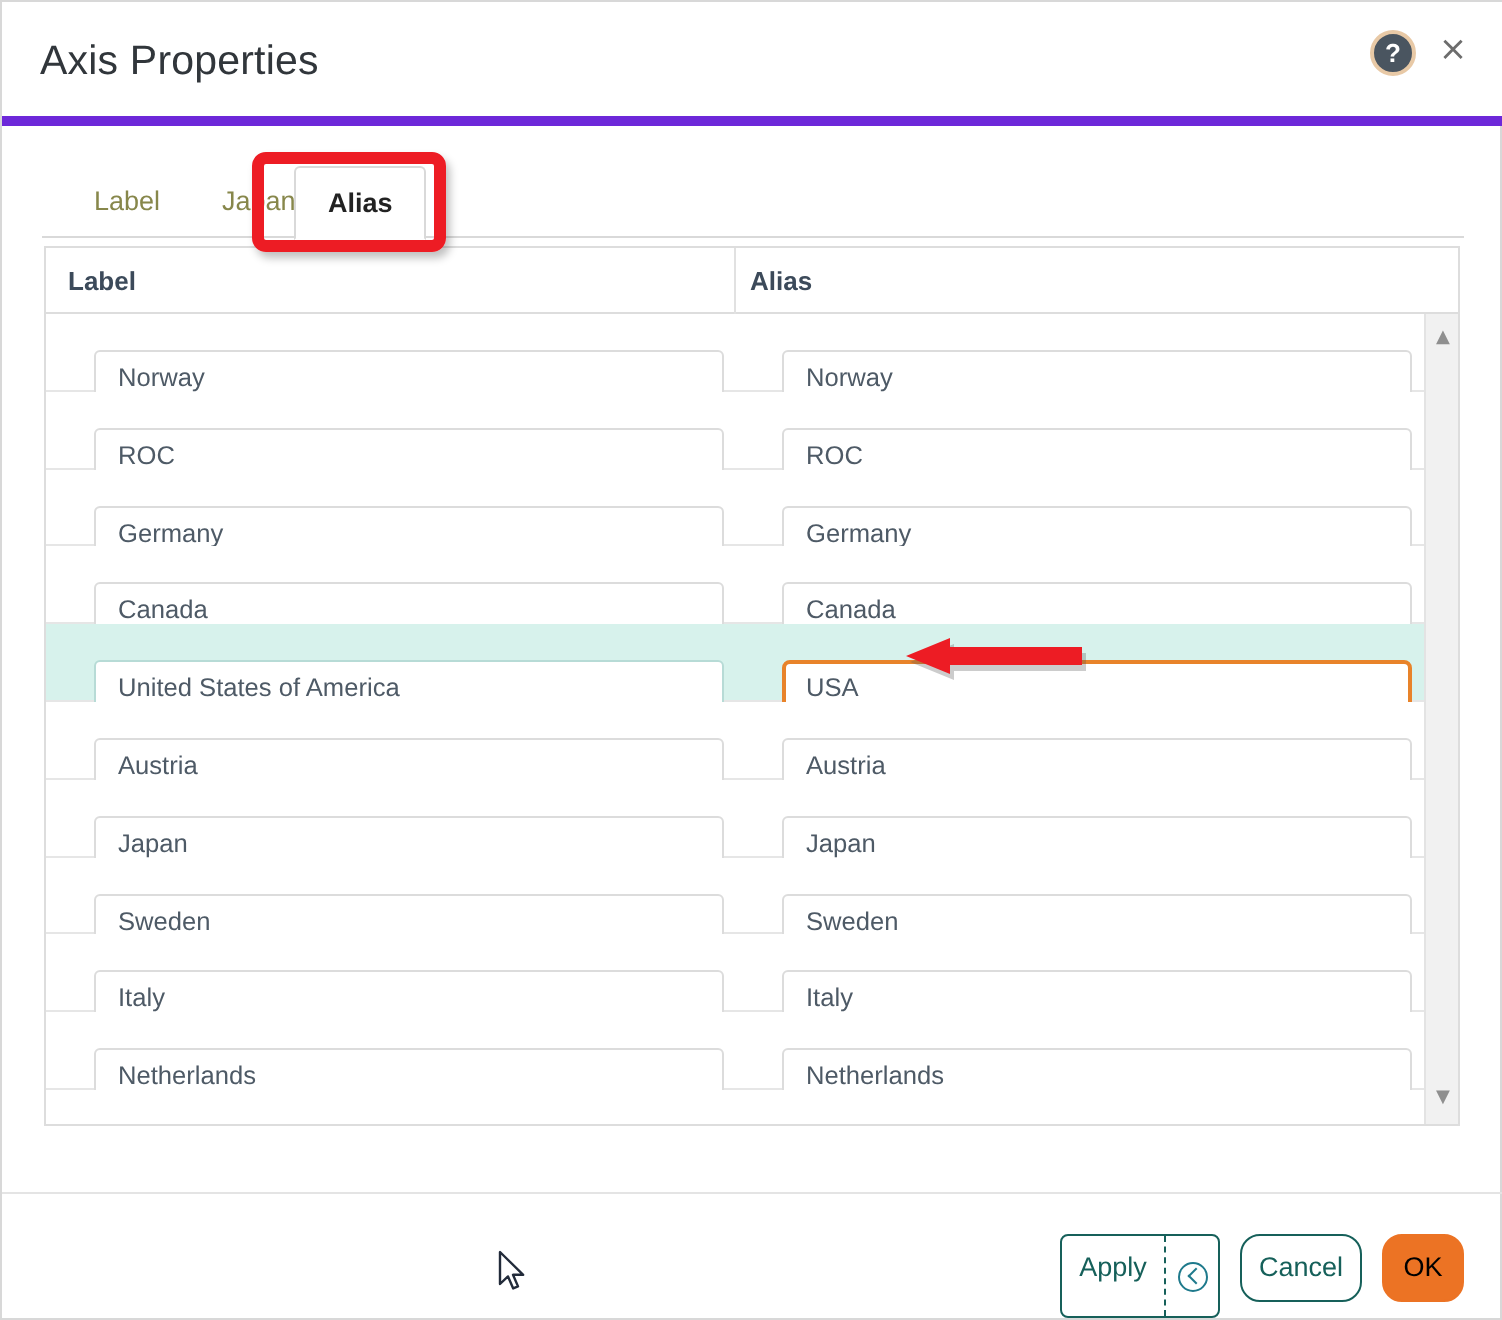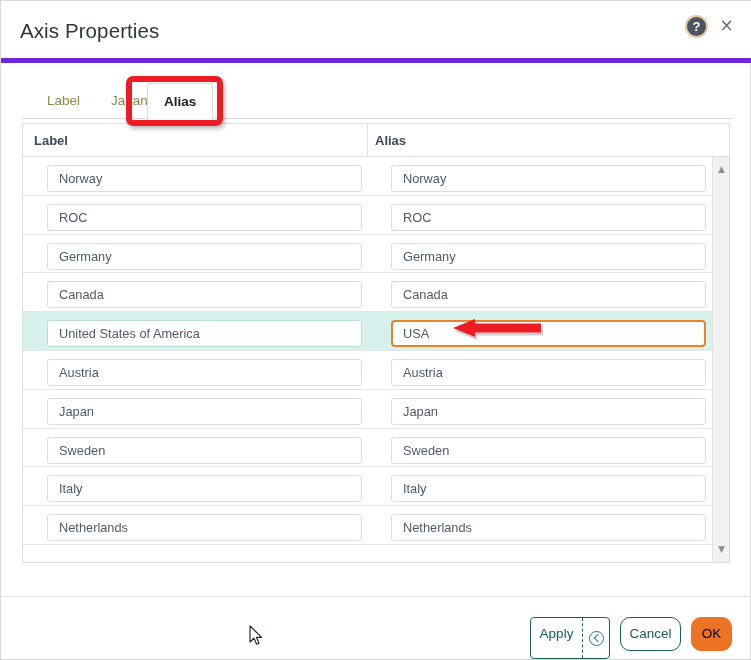--- a/index.html
+++ b/index.html
@@ -131,21 +131,21 @@
   }
   .row {
     position: relative;
     height: 38.8px;
     border-bottom: 1px solid #e6e6e6;
     background: #ffffff;
   }
   .row.selected { background: #d7f2ec; }
   .cell {
     position: absolute;
-    top: 8px;
+    top: 18px;
     height: 27px;
     padding-left: 16px;
   }
   .cell.c-label { left: 8px; width: 331px; }
   .cell.c-alias { left: 352px; width: 331px; }
   .fld {
     width: 100%; height: 100%;
     border: 1px solid #dcdcdc;
     border-radius: 3px;
     background: #ffffff;

